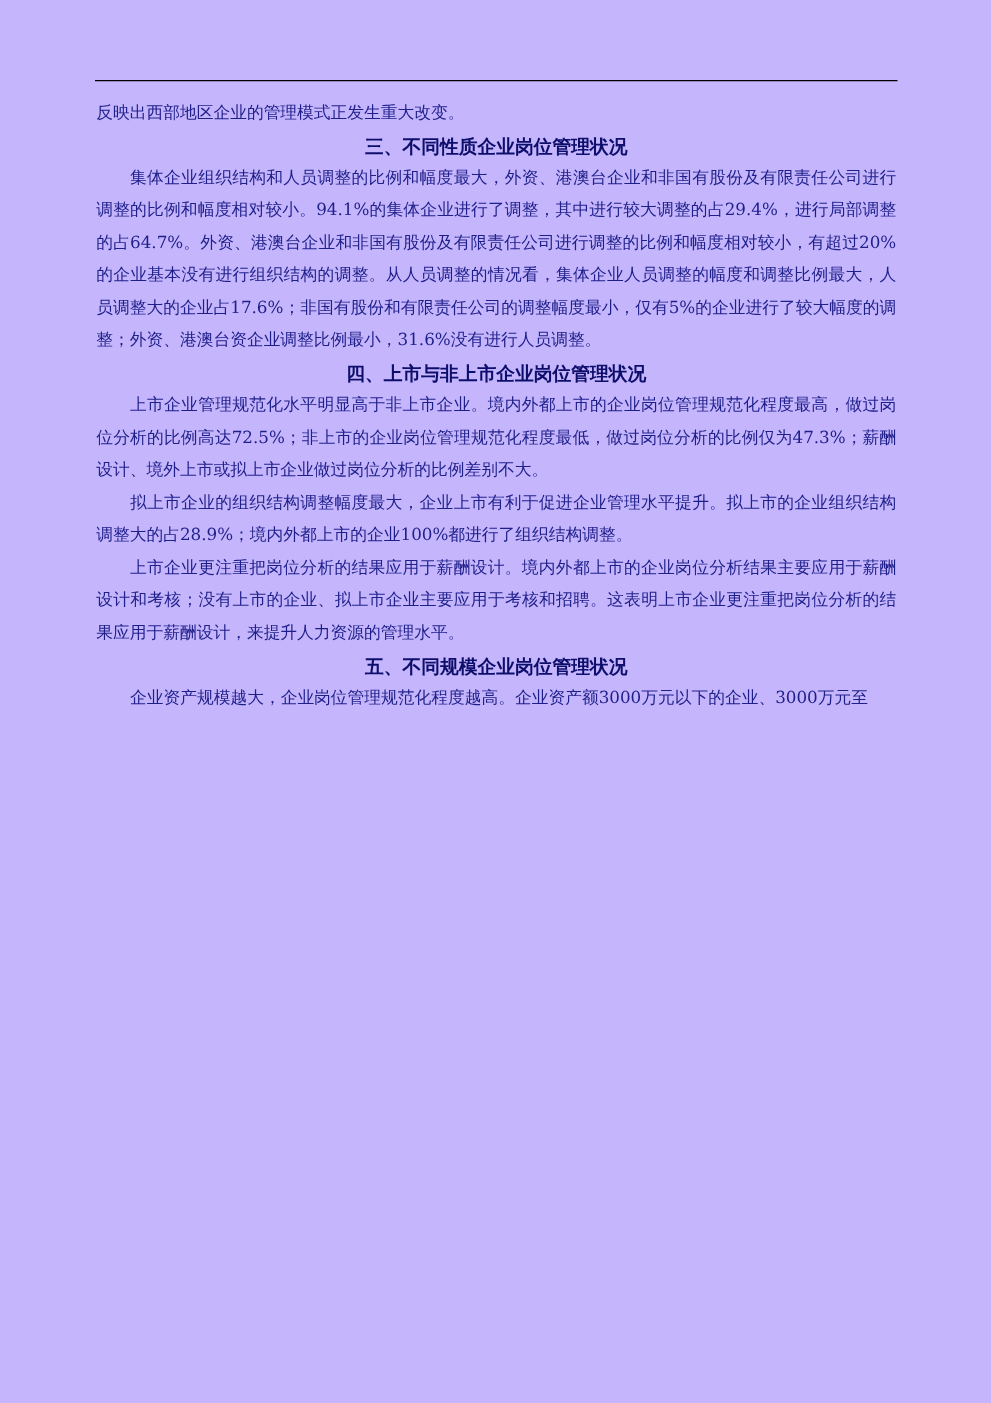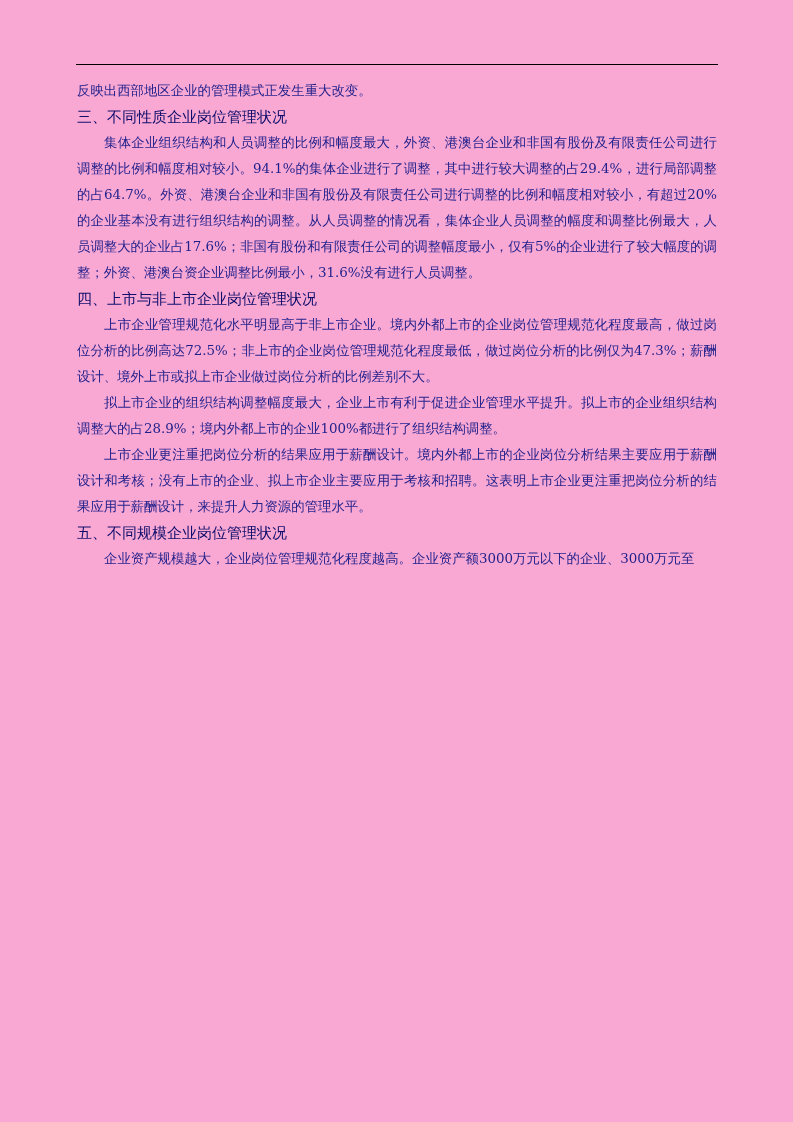--- a/index.html
+++ b/index.html
@@ -1,25 +1,25 @@
 <!DOCTYPE html>
 <html><head>
 <meta charset="utf-8">
 <style>
   html, body { margin: 0; padding: 0; background: #ffffff; }
   body { width: 793px; height: 1122px; position: relative; overflow: hidden; }
-  .page { position: absolute; left: 0; top: 0; width: 793px; height: 1122px; background: #f9a8d4; }
+  .page { position: absolute; left: 0; top: 0; width: 793px; height: 1122px; background: #c4b5fd; }
   .header-rule { position: absolute; left: 76px; top: 64px; width: 642px; height: 0; border-top: 1px solid #000; }
   .content { position: absolute; left: 77px; top: 78px; width: 640px;
     font-family: "DejaVu Serif", "Liberation Serif", serif; font-size: 13.4px; color: #1f1f8a;
     line-height: 26px; }
   .para { margin: 0; text-indent: 27px; text-align: justify; }
   .para.noindent { text-indent: 0; }
-  .heading { margin: 0; font-family: "DejaVu Sans", "Liberation Sans", sans-serif; font-weight: normal;
-    font-size: 15px; color: #0d0d6b; line-height: 26px; }
+  .heading { margin: 0; font-family: "DejaVu Sans", "Liberation Sans", sans-serif; font-weight: bold;
+    font-size: 15px; color: #0d0d6b; line-height: 26px; text-align: center; }
 </style>
 </head>
 <body>
 
 <div class="page">
   <div class="header-rule"></div>
   <div class="content">
     <p class="para noindent">反映出西部地区企业的管理模式正发生重大改变。</p>
     <h2 class="heading">三、不同性质企业岗位管理状况</h2>
     <p class="para">集体企业组织结构和人员调整的比例和幅度最大，外资、港澳台企业和非国有股份及有限责任公司进行调整的比例和幅度相对较小。94.1%的集体企业进行了调整，其中进行较大调整的占29.4%，进行局部调整的占64.7%。外资、港澳台企业和非国有股份及有限责任公司进行调整的比例和幅度相对较小，有超过20%的企业基本没有进行组织结构的调整。从人员调整的情况看，集体企业人员调整的幅度和调整比例最大，人员调整大的企业占17.6%；非国有股份和有限责任公司的调整幅度最小，仅有5%的企业进行了较大幅度的调整；外资、港澳台资企业调整比例最小，31.6%没有进行人员调整。</p>

